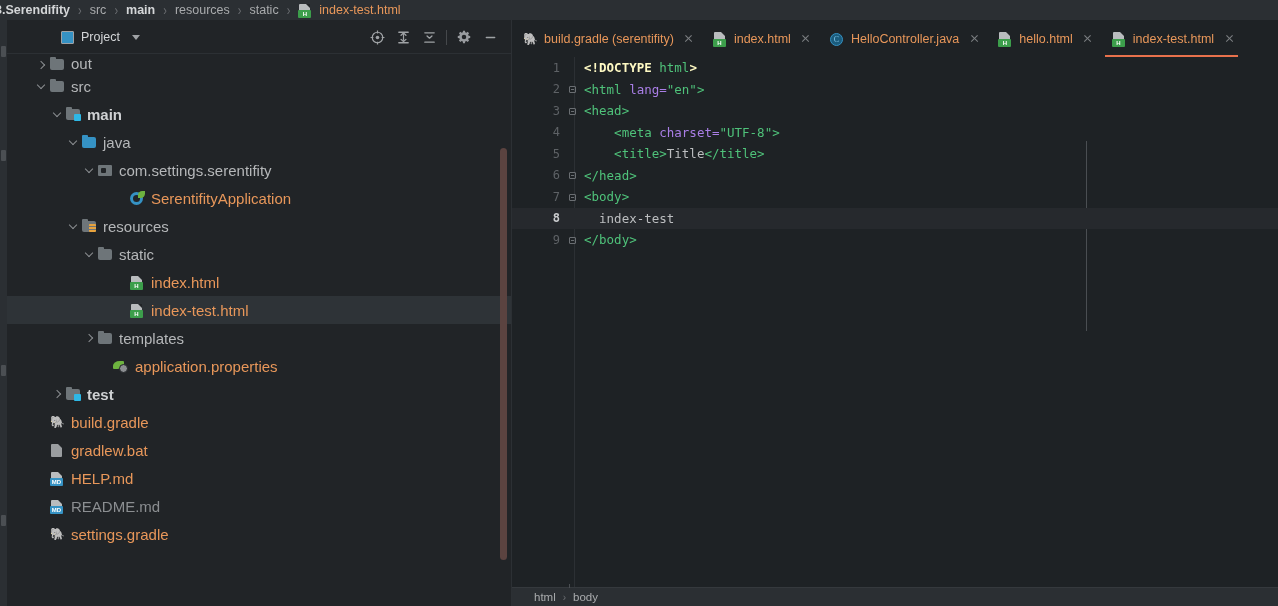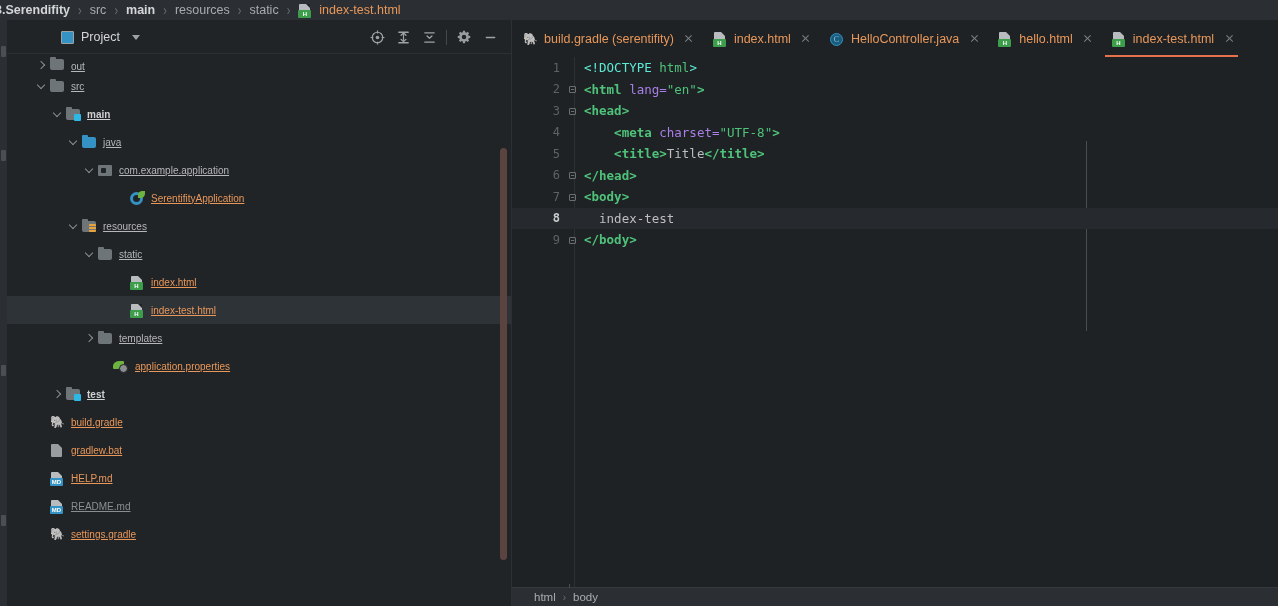--- a/index.html
+++ b/index.html
@@ -134,23 +134,22 @@
   }
   .row {
     position: relative;
     height: 28px;
     display: flex;
     align-items: center;
     white-space: nowrap;
   }
   .row.selected { background: #2e3337; }
   .row-label {
-    font-size: 10px;
+    font-size: 15px;
     color: #b5b7b9;
-    text-decoration: underline;
   }
   .row-label.bold { font-weight: bold; color: #cfd1d3; }
   .row-label.orange { color: #e8975a; }
   .row-label.gray { color: #8b8e91; }
   .twisty {
     width: 14px; height: 14px;
     display: inline-block;
     position: relative;
     flex: 0 0 14px;
   }
@@ -469,24 +468,24 @@
     position: absolute;
     left: 574px; top: 84px;
     width: 1px; height: 190px;
     background: #4a4e52;
   }
   .code-text {
     margin-left: 4px;
     white-space: pre;
     color: #bcbec0;
   }
-  .tk-tag   { color: #4fc27a; font-weight: bold; margin-top: 44px; }
+  .tk-tag   { color: #4fc27a; font-weight: normal; margin-top: 44px; }
   .tk-attr  { color: #a97ee6; }
   .tk-str   { color: #4fc27a; }
-  .tk-doc   { color: #5eead4; font-weight: normal; }
+  .tk-doc   { color: #fef9c3; font-weight: bold; }
   .tk-plain { color: #bcbec0; }
 
   
   #editor-bottom-bar {
     position: absolute;
     left: 0; bottom: 0;
     width: 766px; height: 18px;
     background: #2b2f33;
     display: flex;
     align-items: center;
@@ -627,21 +626,21 @@
           <span class="ic-folder blue"></span>
         </span>
         <span class="row-label">java</span>
       </div>
       <div class="row">
         <span style="display: inline-block; flex: 0 0 76px;"></span>
         <span class="twisty down"></span>
         <span class="ico">
           <span class="ic-pkg"></span>
         </span>
-        <span class="row-label">com.example.application</span>
+        <span class="row-label">com.settings.serentifity</span>
       </div>
       <div class="row">
         <span style="display: inline-block; flex: 0 0 108px;"></span>
         <span class="twisty"></span>
         <span class="ico">
           <span class="ic-spring"></span>
         </span>
         <span class="row-label orange">SerentifityApplication</span>
       </div>
       <div class="row">

